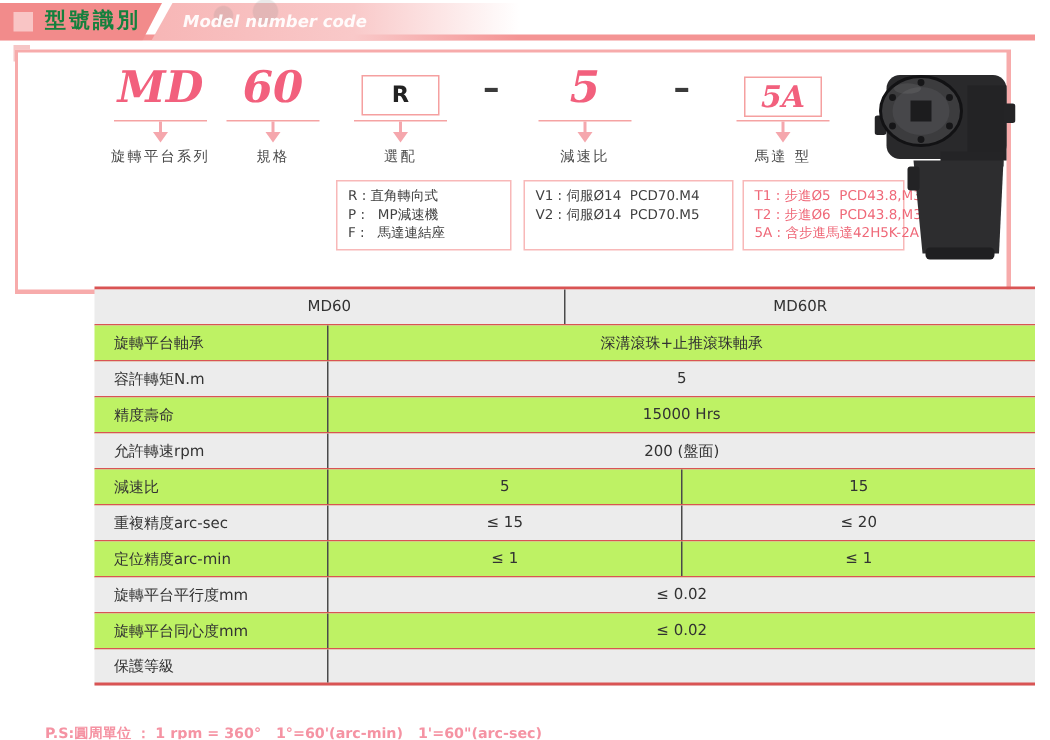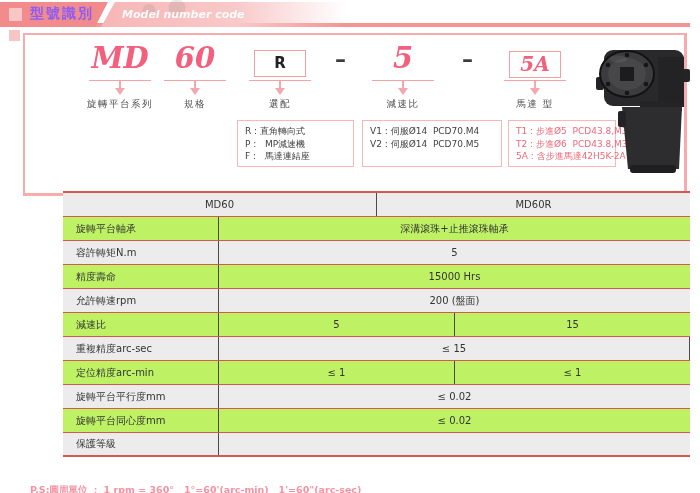--- a/index.html
+++ b/index.html
@@ -16,27 +16,27 @@
   .bn-bar{position:absolute;left:0;top:23px;width:690px;height:4px;background:#f49494;}
   .bn-dark{position:absolute;left:0;top:2px;width:108px;height:25px;background:var(--accent);
            clip-path:polygon(0 0,108px 0,95px 100%,0 100%);}
   .bn-light{position:absolute;left:101px;top:2px;width:245px;height:25px;
             background:linear-gradient(90deg,var(--banner-light) 0%,#f9c9c9 55%,rgba(249,201,201,0) 100%);
             clip-path:polygon(14px 0,100% 0,100% 100%,0 100%);}
   .bn-ghost{position:absolute;left:128px;top:0;width:70px;height:26px;opacity:.18;
             background:radial-gradient(circle at 30% 40%,#8a8a8a 0 6px,transparent 7px),
                        radial-gradient(circle at 70% 30%,#8a8a8a 0 8px,transparent 9px);}
   .bn-sq{position:absolute;left:9px;top:8px;width:13px;height:13px;background:rgba(255,255,255,.5);}
-  .bn-zh{position:absolute;left:30px;top:5px;font-size:14px;font-weight:bold;color:#8b5cf6;letter-spacing:2px;}
+  .bn-zh{position:absolute;left:30px;top:5px;font-size:14px;font-weight:bold;color:#15803d;letter-spacing:2px;}
   .bn-en{position:absolute;left:122px;top:8px;font-size:11px;font-weight:bold;font-style:italic;
          color:rgba(255,255,255,.93);}
   .bullet{position:absolute;left:9px;top:30px;width:11px;height:11px;background:#f6c6c6;}
 
   
-  #model-box{position:absolute;left:23px;top:33px;width:664px;height:163px;background:#fff;
+  #model-box{position:absolute;left:10px;top:33px;width:664px;height:163px;background:#fff;
              border:2px solid var(--boxborder);border-right-width:3px;border-bottom-width:3px;}
   .part{position:absolute;top:4px;width:120px;text-align:center;}
   .code{height:38px;line-height:38px;font-family:"DejaVu Serif","Liberation Serif",serif;
         font-style:italic;font-weight:bold;font-size:29px;color:var(--model-pink);}
   .codebox{display:inline-block;min-width:52px;height:27px;line-height:25px;margin-top:6px;
            border:1px solid #f5a0a0;background:#fff;}
   .codebox.darkcode{font-family:"DejaVu Sans","Liberation Sans",sans-serif;font-style:normal;
            font-weight:bold;font-size:15px;color:#222;}
   .codebox.pinkcode{font-size:20px;line-height:24px;margin-top:12px;}
   .rule{height:1px;background:#f5a3a3;margin:3px auto 0;width:62px;}
@@ -185,20 +185,21 @@
         <div class="tcell">200 (盤面)</div>
       </div>
       <div class="trow">
         <div class="tlabel">減速比</div>
         <div class="tcell first">5</div>
         <div class="tcell">15</div>
       </div>
       <div class="trow shade">
         <div class="tlabel">重複精度arc-sec</div>
         <div class="tcell first">≤ 15</div>
+        <div class="tcell">≤ 20</div>
       </div>
       <div class="trow">
         <div class="tlabel">定位精度arc-min</div>
         <div class="tcell first">≤ 1</div>
         <div class="tcell">≤ 1</div>
       </div>
       <div class="trow shade">
         <div class="tlabel">旋轉平台平行度mm</div>
         <div class="tcell">≤ 0.02</div>
       </div>

